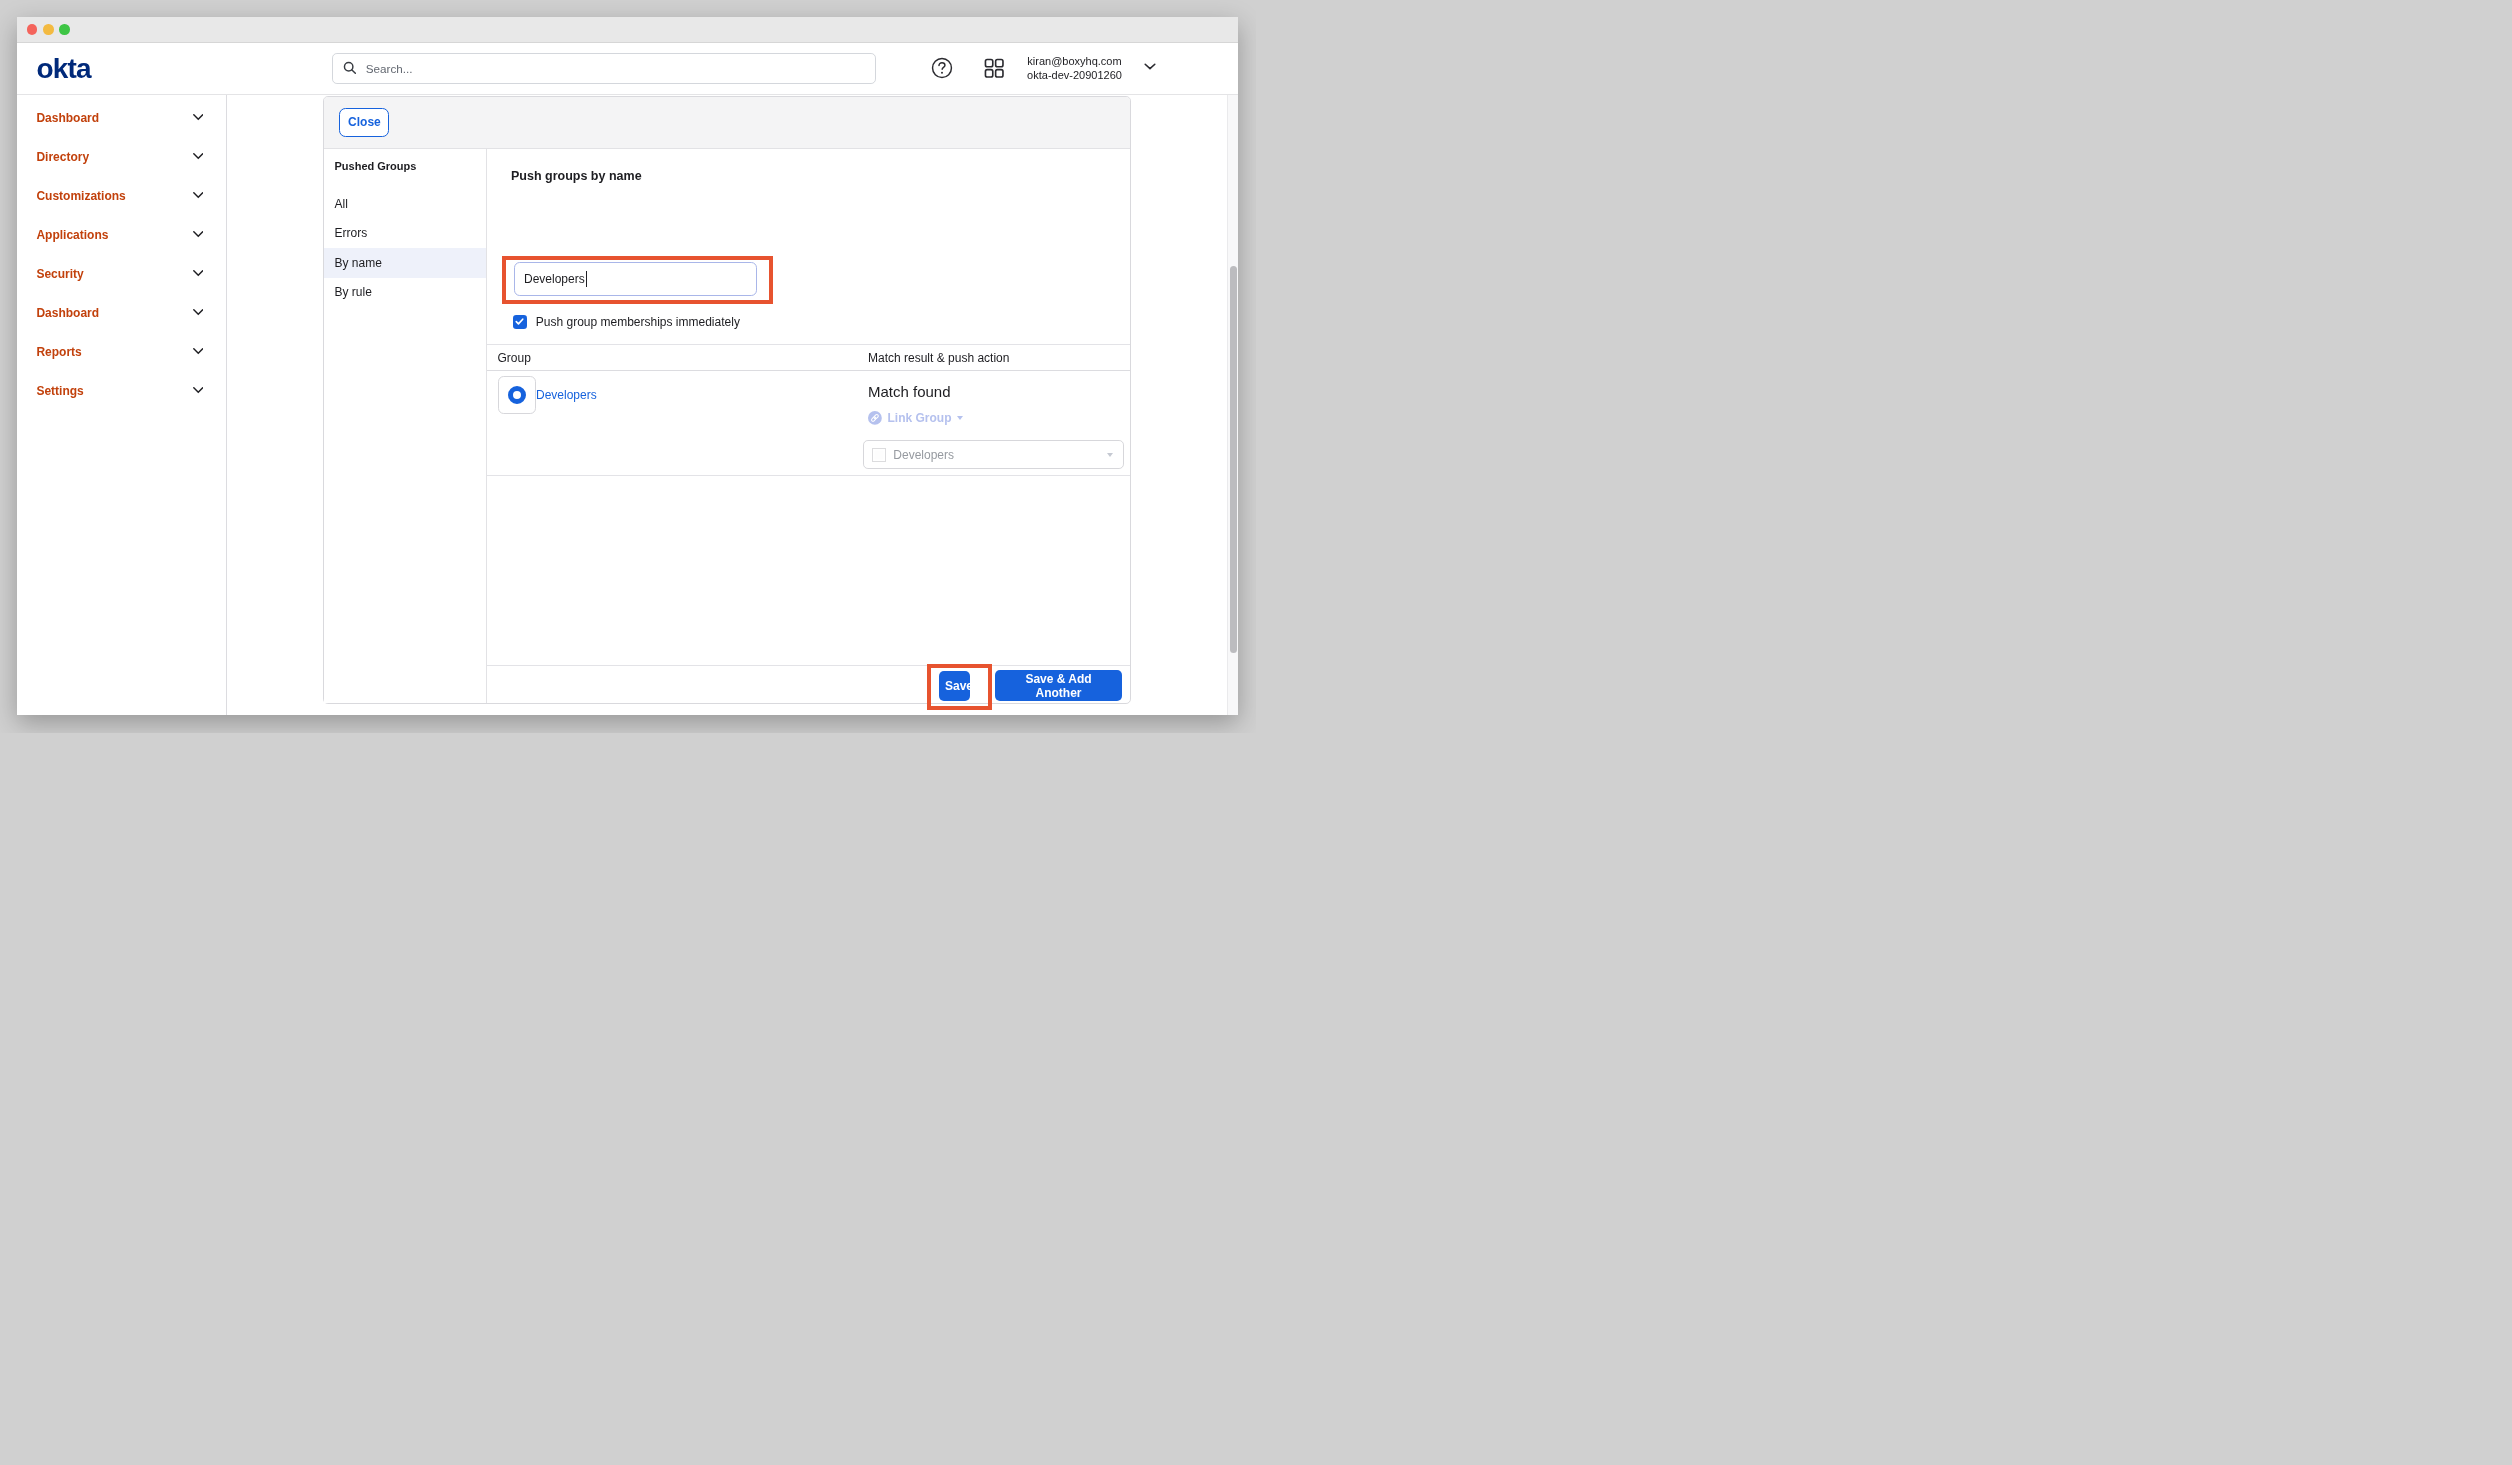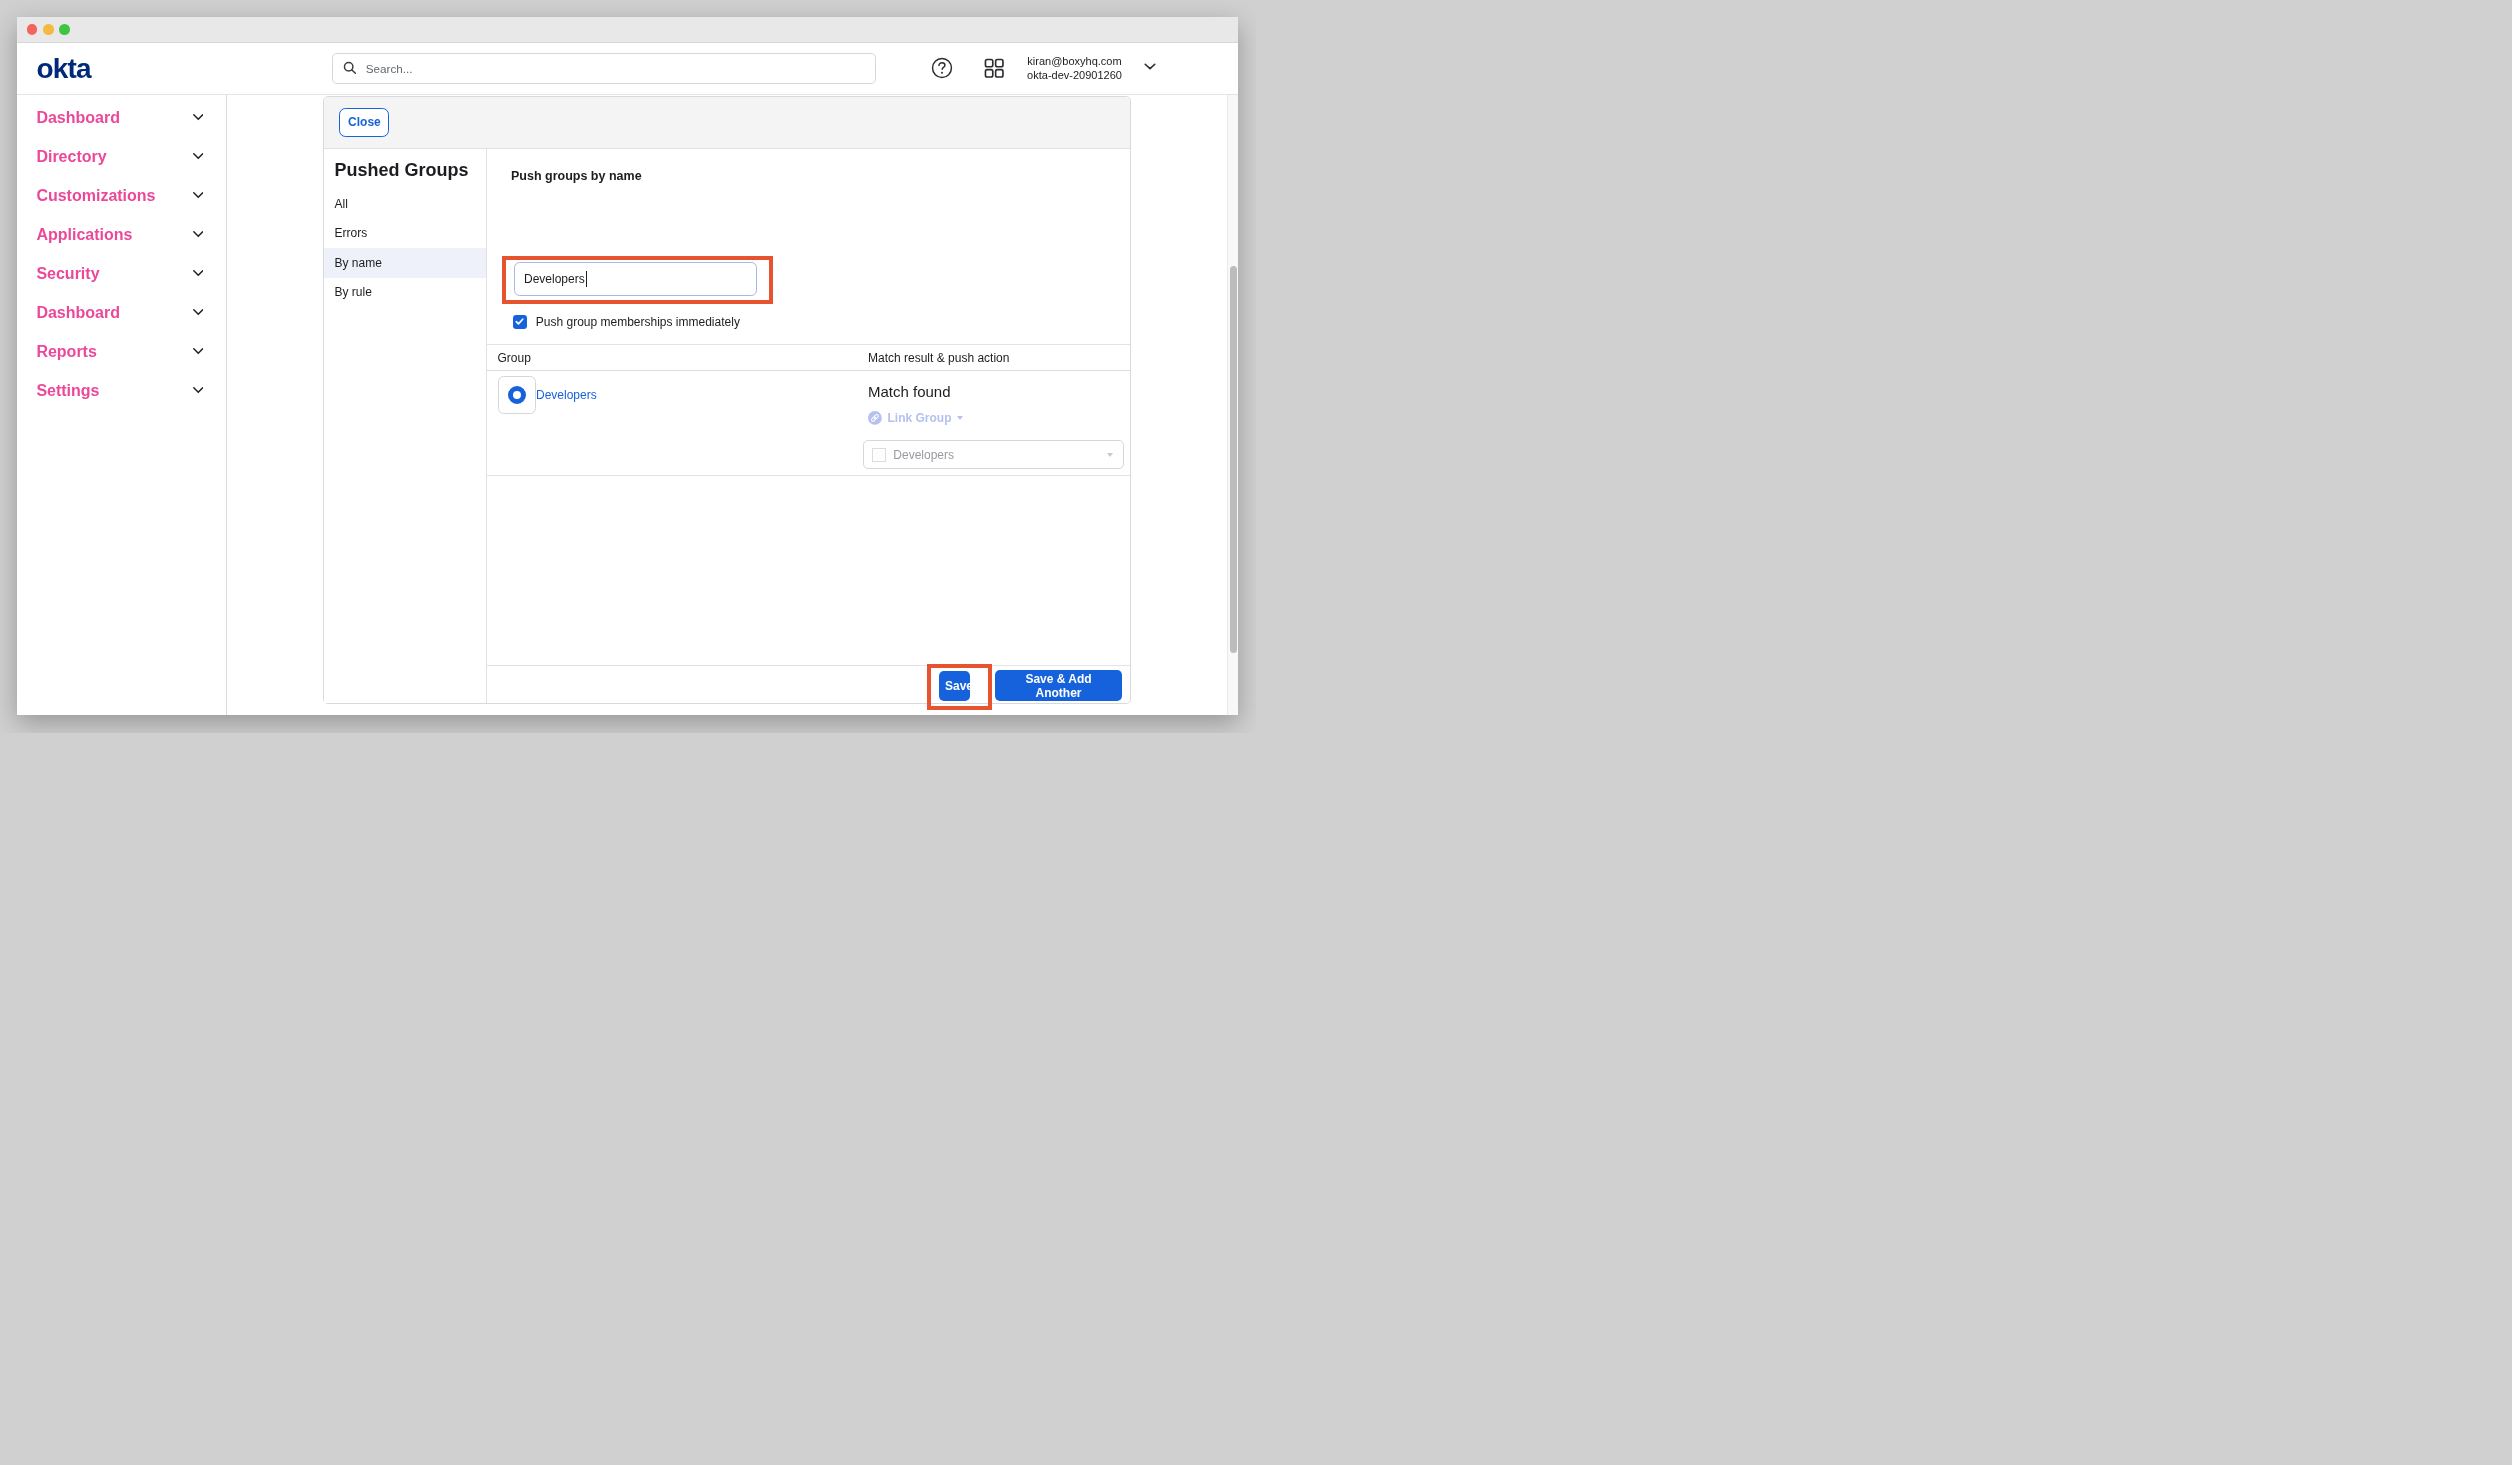--- a/index.html
+++ b/index.html
@@ -23,30 +23,30 @@
   .navicon{position:absolute;top:13px;width:23px;height:23px;display:flex;align-items:center;justify-content:center;cursor:pointer;}
   .help{left:913px;}
   .grid{left:965px;}
   .account{position:absolute;left:1004px;top:10.5px;width:107px;text-align:center;font-size:11px;line-height:14.6px;color:#1d1d21;cursor:pointer;}
   .acct-chev{position:absolute;left:1127px;top:20px;}
   
   .sidebar{position:absolute;left:0;top:78px;width:210px;bottom:0;background:#fff;border-right:0.8px solid #dcdce0;
            padding-top:3.2px;box-sizing:border-box;}
   .side-item{height:39px;display:flex;align-items:center;justify-content:space-between;
              padding:0 23px 0 19.4px;cursor:pointer;}
-  .side-item span.lbl{font-size:16px;font-weight:bold;color:#ec4899;}
+  .side-item span.lbl{font-size:12px;font-weight:bold;color:#c2410c;}
   
   .panel{position:absolute;left:306px;top:79px;width:808px;height:608px;border:0.8px solid #d9d9dd;border-radius:4.9px;
          background:#fff;box-sizing:border-box;}
   .strip{position:absolute;left:0;top:0;right:0;height:51px;background:#f4f4f5;border-bottom:0.8px solid #e2e2e5;
          border-radius:4px 4px 0 0;}
   .close-btn{position:absolute;left:15.4px;top:10.5px;width:50px;height:29px;border:1.2px solid #1662dd;border-radius:6.5px;
              background:#fff;color:#1662dd;font-weight:bold;font-size:12px;font-family:inherit;cursor:pointer;}
   .navcol{position:absolute;left:0;top:52px;width:162px;bottom:0;border-right:0.8px solid #e2e2e5;background:#fff;}
-  .navcol-title{position:absolute;left:10.5px;top:10.5px;font-size:18px;font-weight:bold;color:#1d1d21;}
+  .navcol-title{position:absolute;left:10.5px;top:10.5px;font-size:11px;font-weight:bold;color:#1d1d21;}
   .navlist{position:absolute;left:0;top:40px;right:0;}
   .navlist .item{height:29.5px;display:flex;align-items:center;padding-left:10.5px;font-size:12px;color:#1d1d21;cursor:pointer;}
   .navlist .item.active{background:#eef1fa;}
   .maincol{position:absolute;left:163px;top:52px;right:0;bottom:0;}
   .heading{position:absolute;left:24px;top:20px;font-size:12.5px;font-weight:bold;color:#1d1d21;}
   .desc{position:absolute;left:24px;top:55px;width:609px;font-size:11.7px;line-height:20px;color:#1e1e22;}
   .group-input{position:absolute;left:27px;top:113px;width:243px;height:34px;border:1.6px solid #a9b6e9;border-radius:5.7px;
                box-sizing:border-box;display:flex;align-items:center;padding-left:9px;font-size:12px;color:#1d1d21;background:#fff;}
   .caret-bar{display:inline-block;width:1.2px;height:15.4px;background:#202025;margin-left:0.8px;}
   .chk-row{position:absolute;left:26px;top:166px;display:flex;align-items:flex-start;cursor:pointer;}

